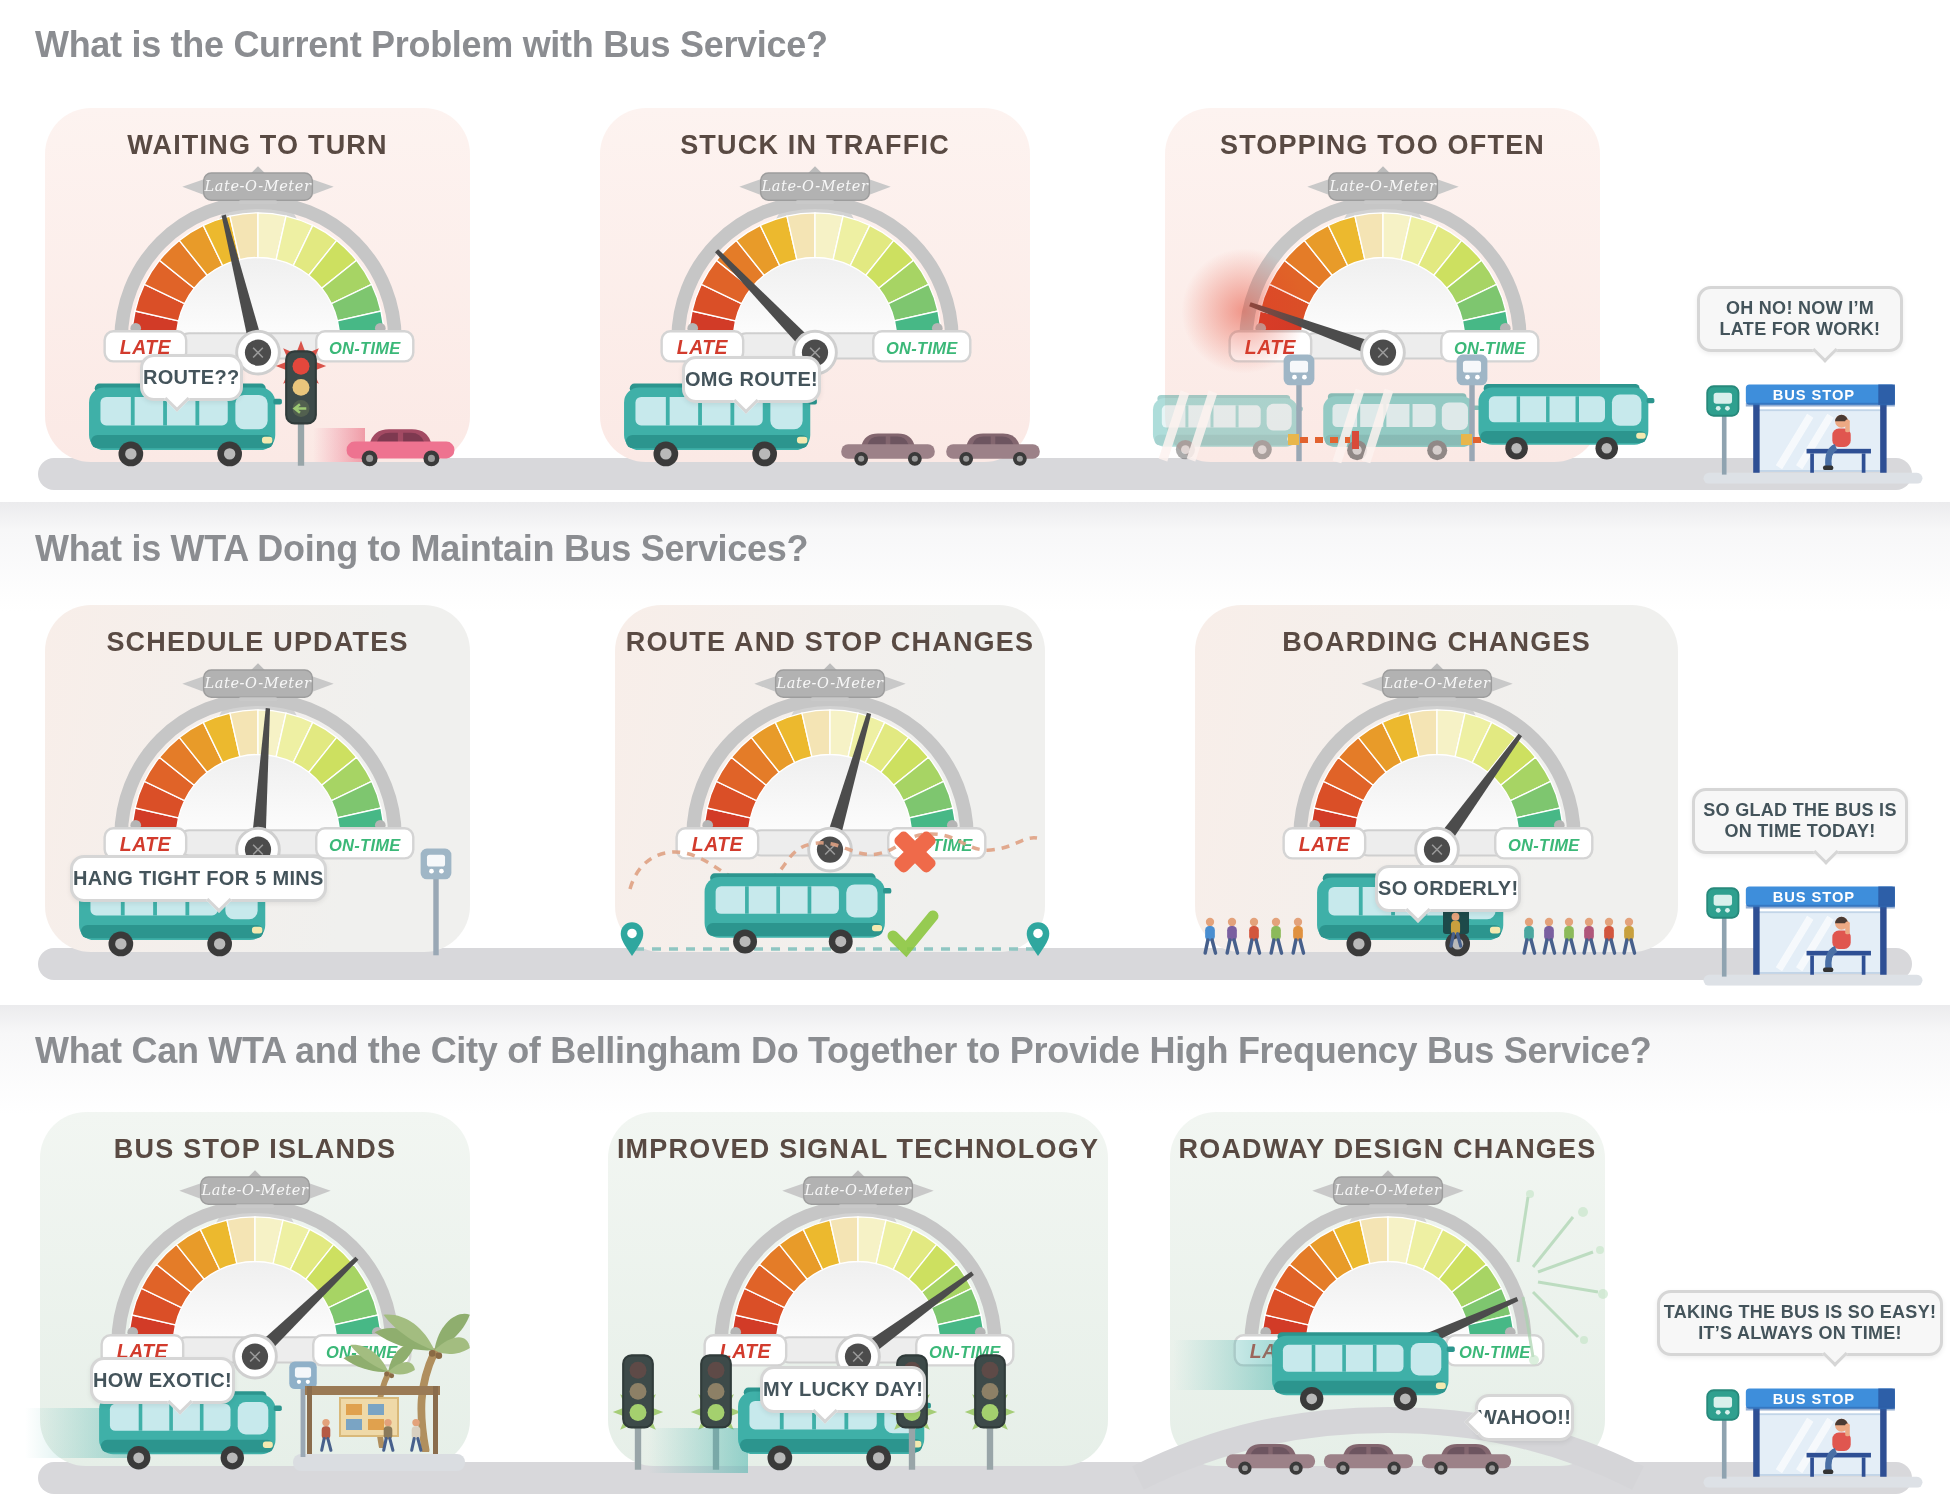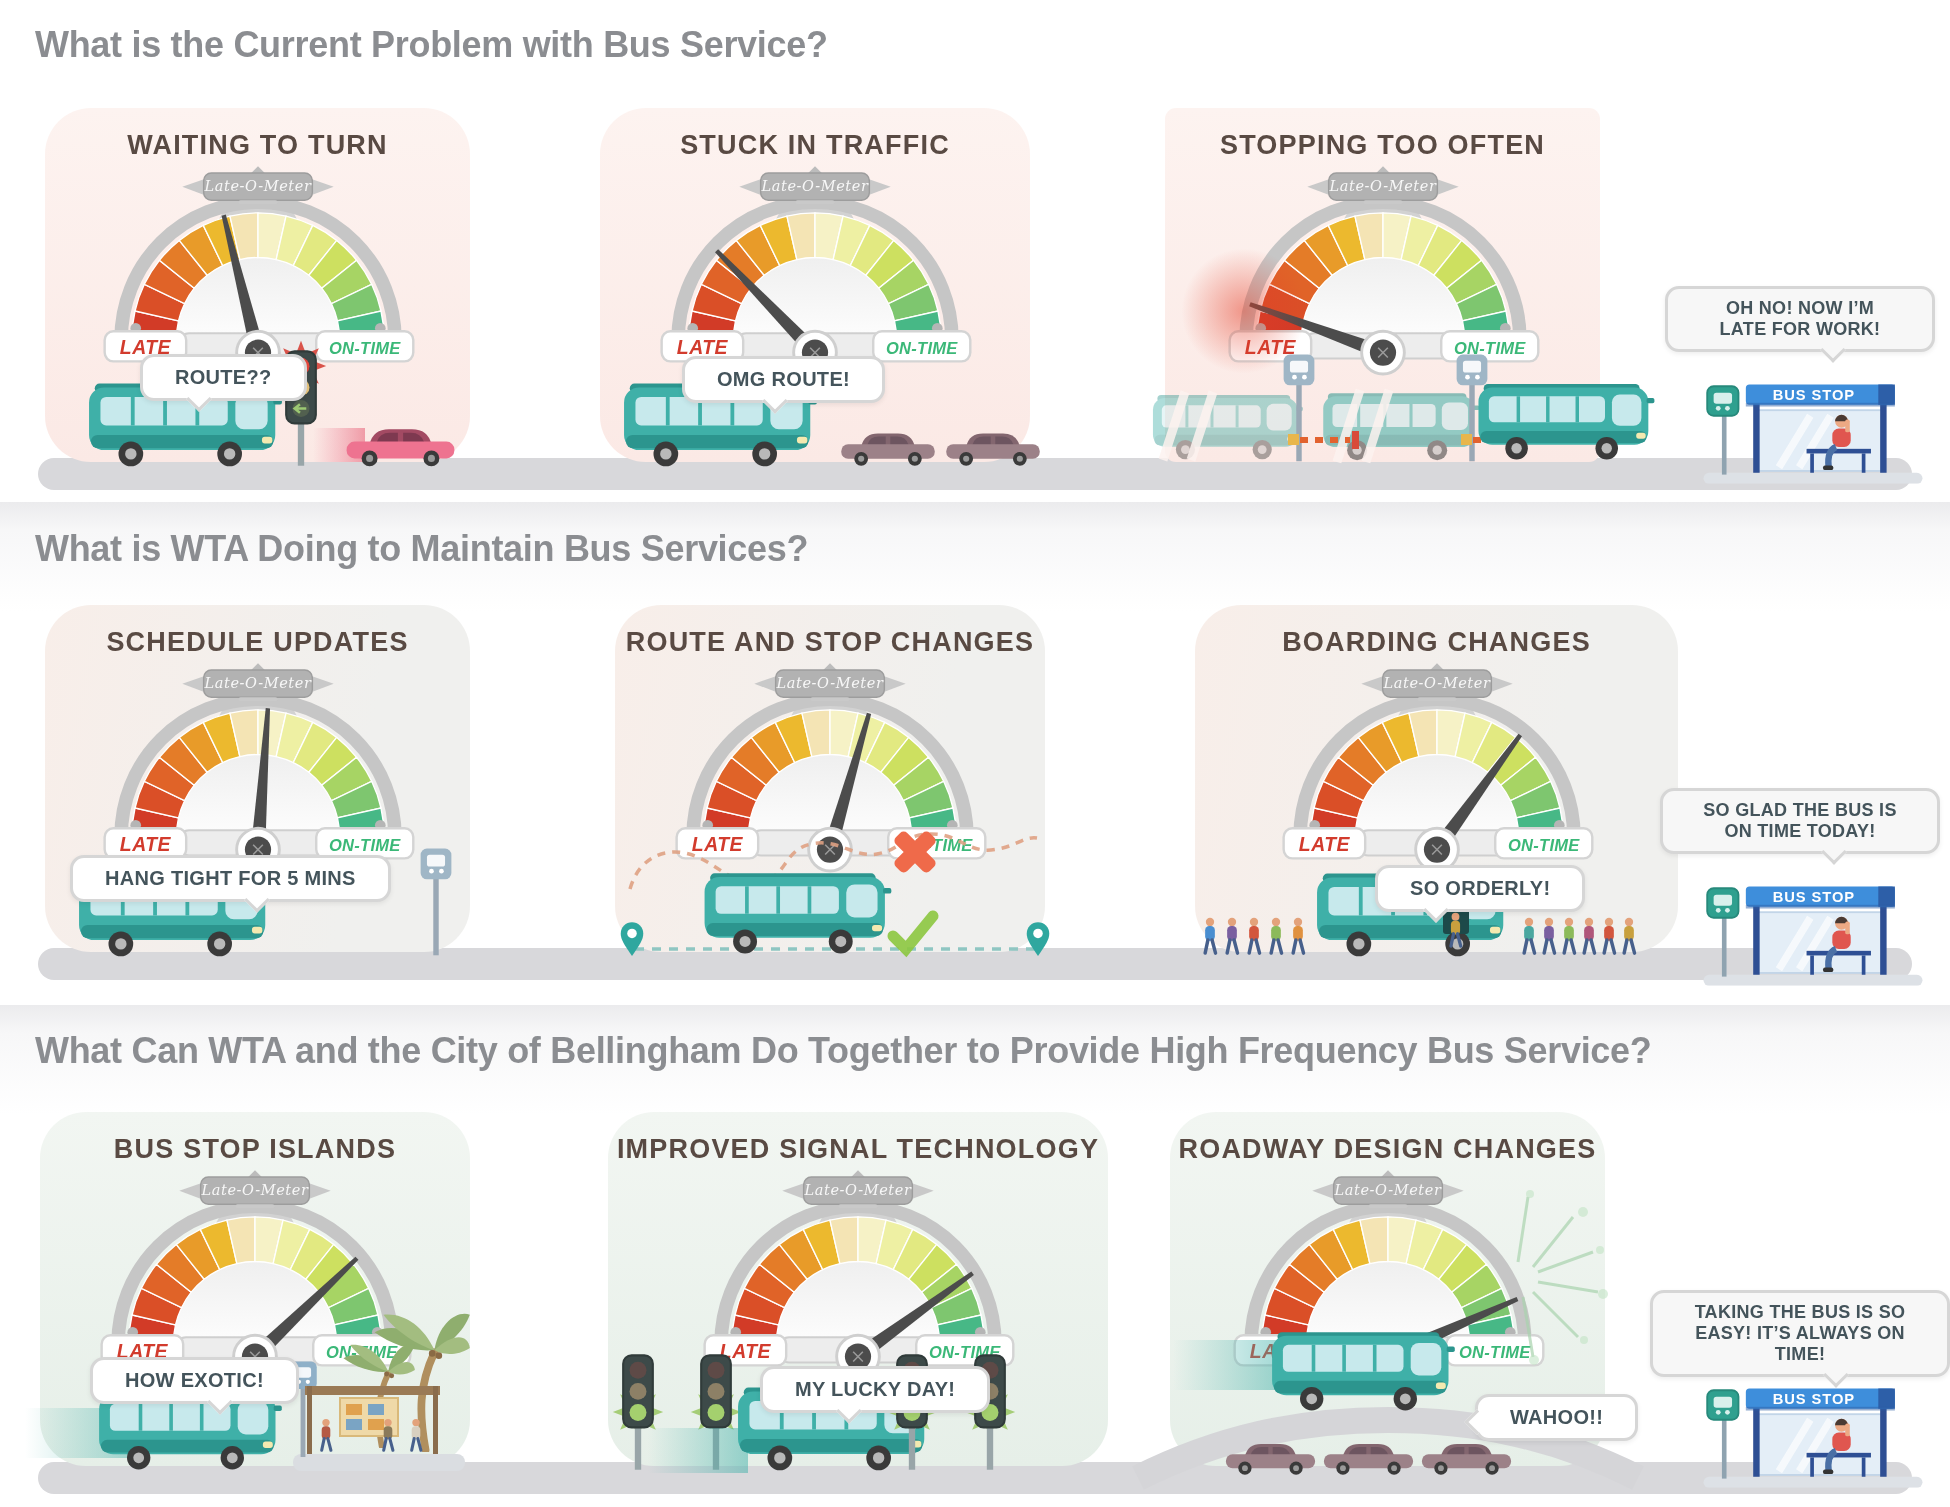--- a/index.html
+++ b/index.html
@@ -17,21 +17,21 @@
   .p-green{background:linear-gradient(180deg,#f2f6f2,#e6efe8);}
   .panel-title{position:absolute;top:22px;left:50%;transform:translateX(-50%);margin:0;
          font-size:27px;font-weight:800;letter-spacing:1.2px;color:#594a43;white-space:nowrap;}
   .gauge-slot{position:absolute;top:58px;left:50%;transform:translateX(-50%);
          width:330px;height:216px;}
   .gauge-slot svg{width:100%;height:100%;display:block;overflow:visible;}
   .t-late{font:italic 800 20px "Liberation Sans",sans-serif;fill:#d23b2d;text-anchor:middle;letter-spacing:.5px;}
   .t-ontime{font:italic 800 17px "Liberation Sans",sans-serif;fill:#3bb878;text-anchor:middle;letter-spacing:.3px;}
   .t-brand{font:italic 15px "DejaVu Serif",serif;fill:#f7f7f7;text-anchor:middle;letter-spacing:.6px;}
   .bubble{position:absolute;background:#fff;border:3px solid #d6d6d6;border-radius:14px;
-         padding:9px 32px;font-weight:bold;color:#44545b;font-size:20px;letter-spacing:.3px;
+         padding:9px 0;font-weight:bold;color:#44545b;font-size:20px;letter-spacing:.3px;
          white-space:nowrap;z-index:5;box-shadow:0 2px 5px rgba(0,0,0,.07);}
   .bubble::after{content:"";position:absolute;width:15px;height:15px;background:#fff;
          border-right:3px solid #d6d6d6;border-bottom:3px solid #d6d6d6;
          transform:rotate(45deg);bottom:-10px;left:var(--tx,50%);margin-left:-8px;}
   .bubble.tail-left::after{transform:rotate(135deg);left:-10px;top:58%;bottom:auto;margin-top:-8px;margin-left:0;}
   .v-bubble{white-space:normal;text-align:center;font-size:18px;background:#f7f7f7;
          position:relative;margin:0 auto;width:fit-content;}
   .v-bubble::after{background:#f7f7f7;}
   .scene{position:absolute;left:0;bottom:-12px;overflow:visible;}
   .vignette{position:absolute;z-index:3;}
@@ -284,21 +284,21 @@
   </svg>
 </div>
       <div class="bubble" style="left:82px;top:248px;--tx:45%;"><span>OMG ROUTE!</span></div>
       <svg class="scene" width="445" height="150" viewBox="0 0 445 150">
         <use href="#sym-bus" x="20" y="52" width="200" height="95"></use>
         <use href="#sym-car" x="238" y="98" width="100" height="46"></use>
         <use href="#sym-car" x="343" y="98" width="100" height="46"></use>
       </svg>
     </div>
 
-    <div class="panel p-pink" style="left:1165px;top:108px;width:435px;height:354px;border-radius:11px;">
+    <div class="panel p-pink" style="left:1165px;top:108px;width:435px;height:354px;">
       <h3 class="panel-title">STOPPING TOO OFTEN</h3>
       <div class="gauge-slot">
   <svg viewBox="0 0 340 222">
     <path d="M86,178 A84 84 0 0 1 254,178 Z" fill="url(#faceGrad)"></path>
     <polygon points="142,32 198,32 212,58 128,58" fill="#d2d2d2"></polygon>
     <path d="M29,178 A141 141 0 0 1 311,178" stroke="#c6c6c6" stroke-width="14" fill="none" stroke-linecap="round"></path>
     <g class="segments">
               <path d="M40.0 178.0 A130 130 0 0 1 43.3 149.1 L88.1 159.3 A84 84 0 0 0 86.0 178.0 Z" fill="#d23b27" stroke="#ffffff" stroke-width="1.4"></path>
               <path d="M43.3 149.1 A130 130 0 0 1 52.9 121.6 L94.3 141.6 A84 84 0 0 0 88.1 159.3 Z" fill="#da4f27" stroke="#ffffff" stroke-width="1.4"></path>
               <path d="M52.9 121.6 A130 130 0 0 1 68.4 96.9 L104.3 125.6 A84 84 0 0 0 94.3 141.6 Z" fill="#e06328" stroke="#ffffff" stroke-width="1.4"></path>

